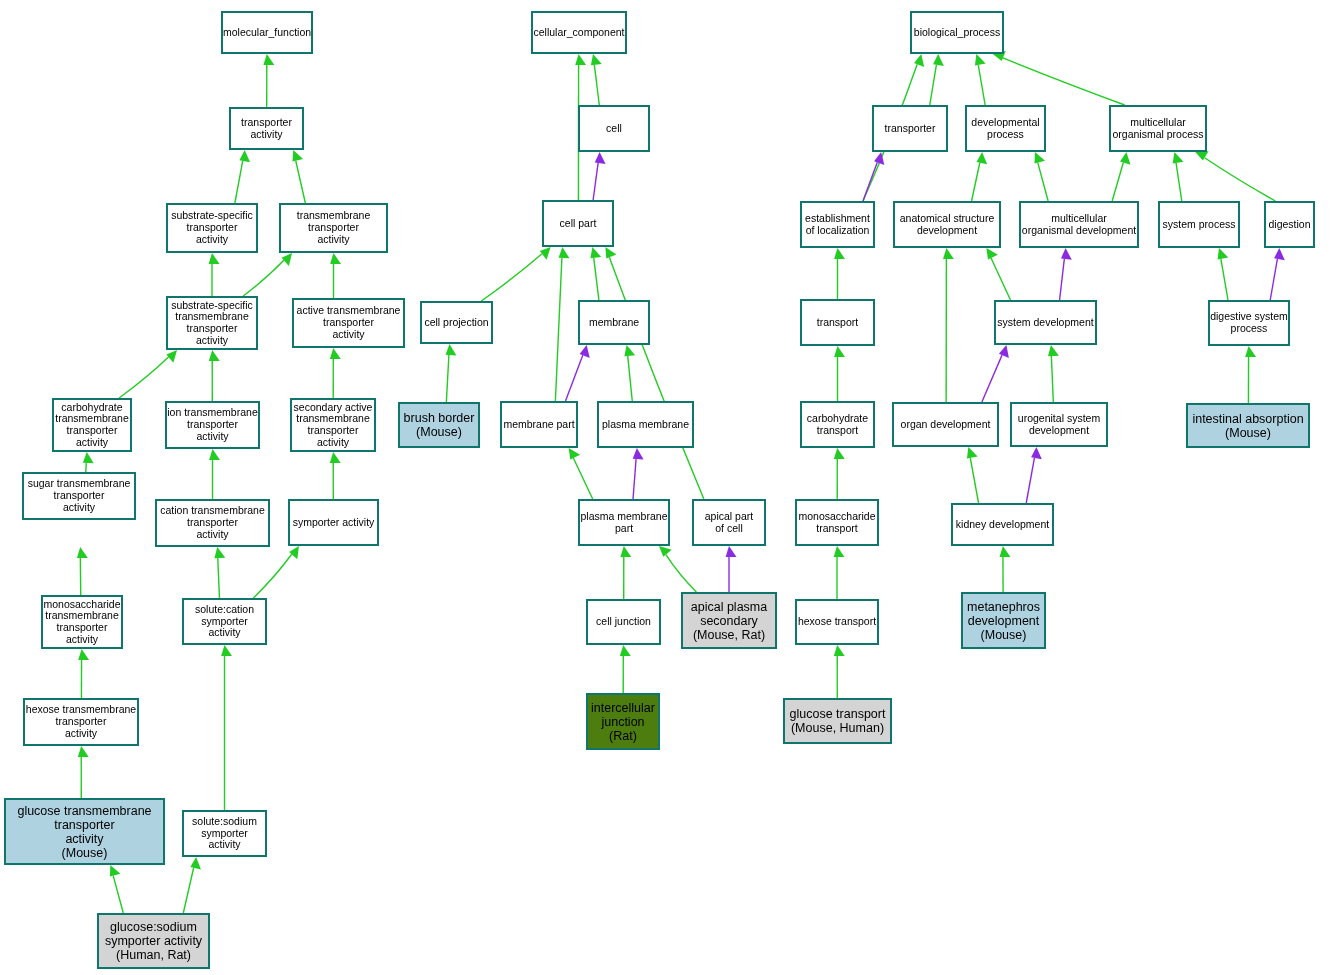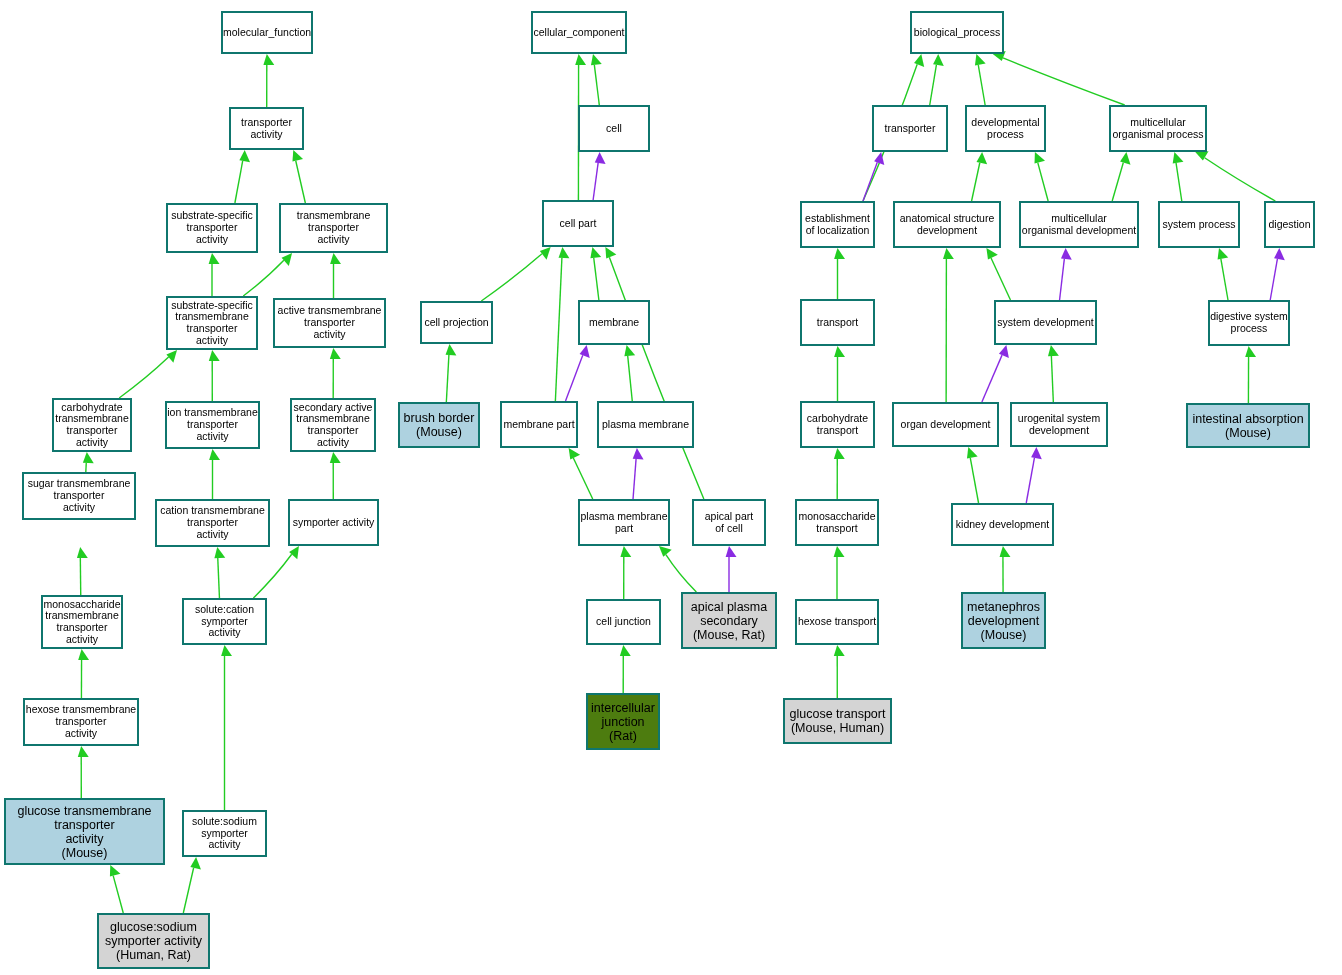--- a/index.html
+++ b/index.html
@@ -289,21 +289,21 @@
         <span>transmembrane
 transporter
 activity</span>
       </div>
       <div class="node fill-white fs-small" style="left: 166px; top: 296px; width: 92px; height: 54px;">
         <span>substrate-specific
 transmembrane
 transporter
 activity</span>
       </div>
-      <div class="node fill-white fs-small" style="left: 273px; top: 298px; width: 113px; height: 50px;">
+      <div class="node fill-white fs-small" style="left: 292px; top: 298px; width: 113px; height: 50px;">
         <span>active transmembrane
 transporter
 activity</span>
       </div>
       <div class="node fill-white fs-small" style="left: 52px; top: 398px; width: 80px; height: 54px;">
         <span>carbohydrate
 transmembrane
 transporter
 activity</span>
       </div>

